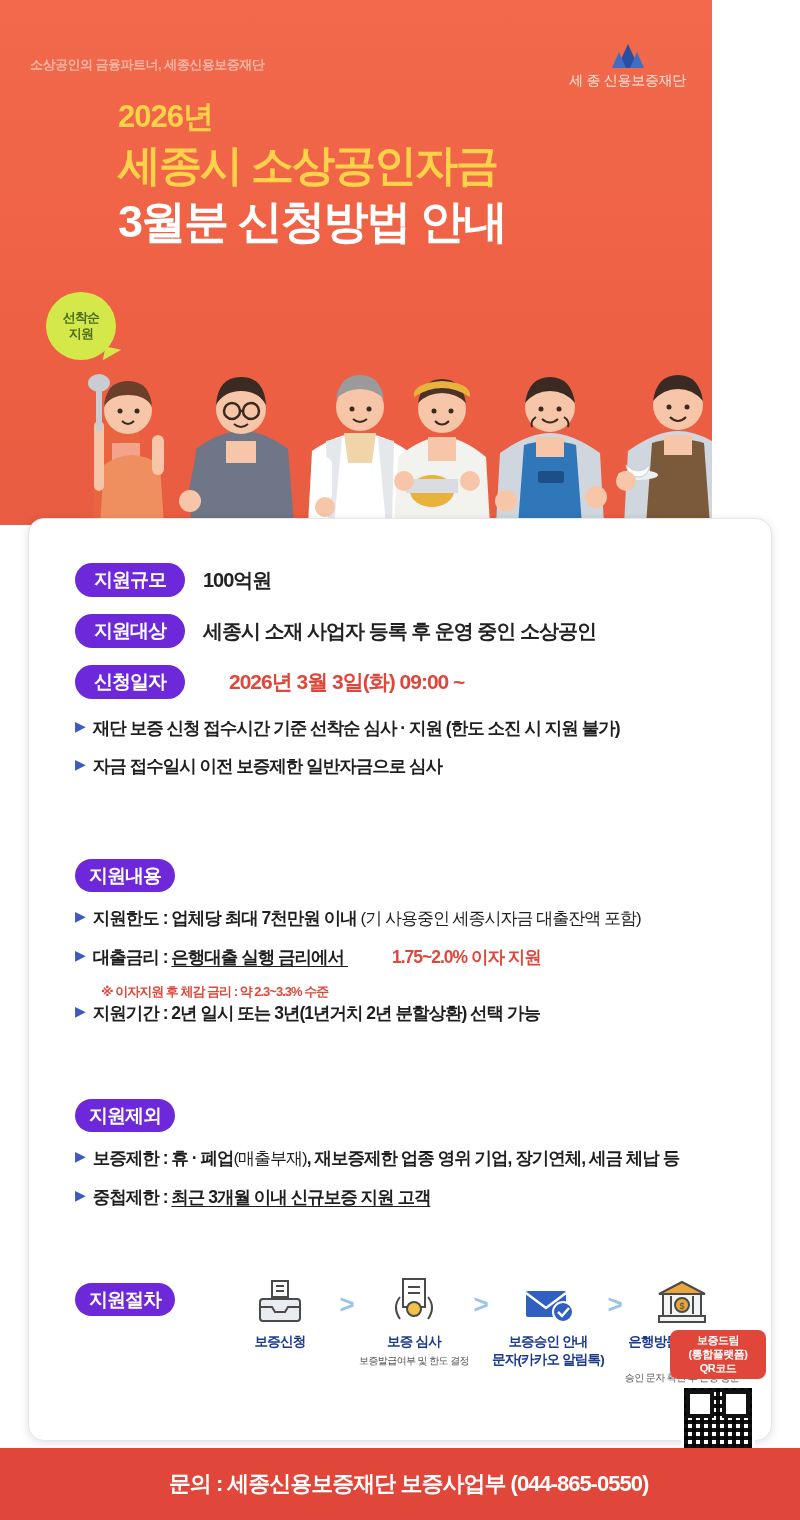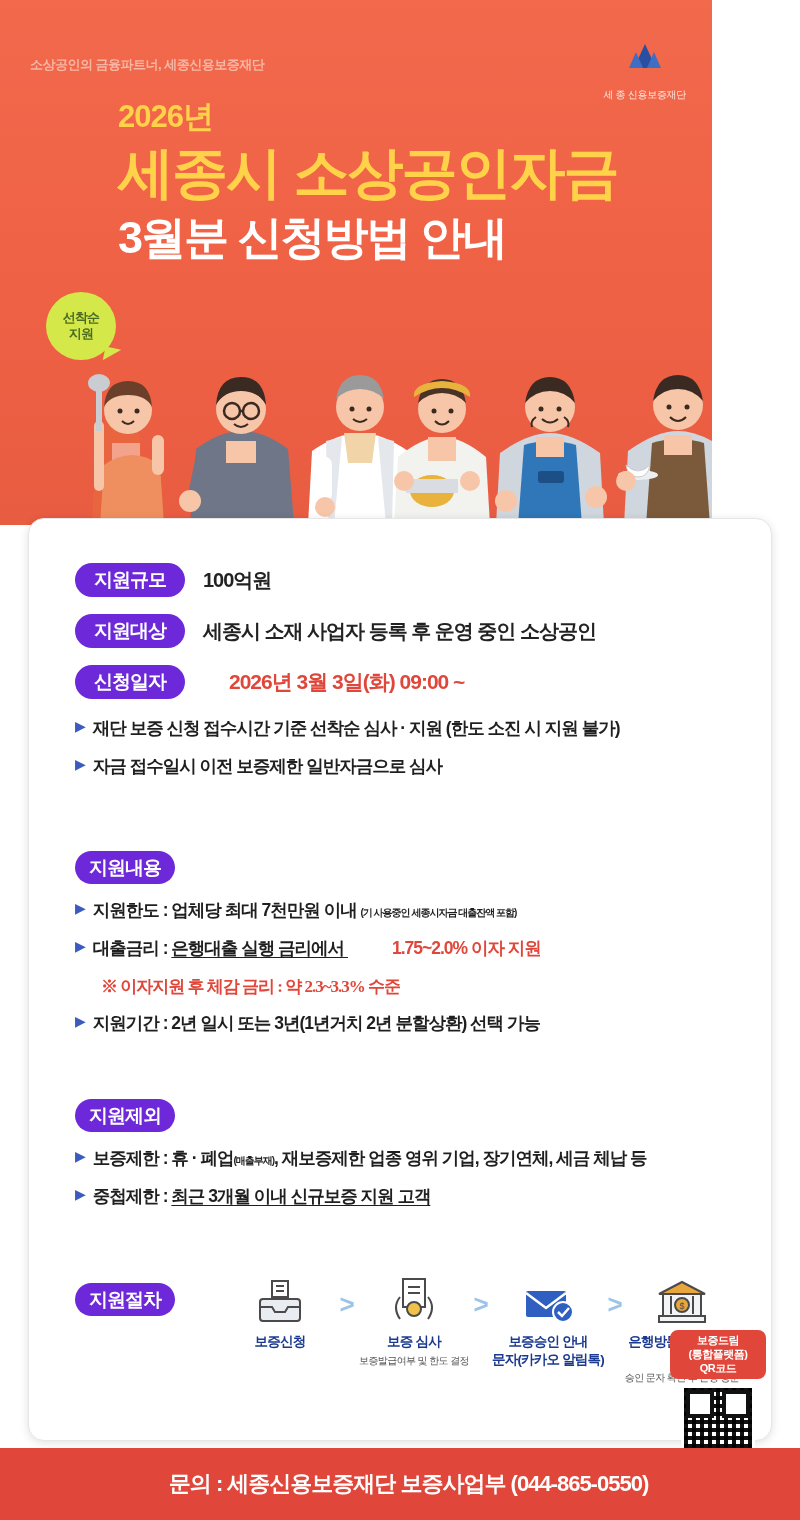--- a/index.html
+++ b/index.html
@@ -26,31 +26,31 @@
   }
   .logo-wrap {
     position: absolute; right: 26px; top: 42px;
     display: flex; flex-direction: column; align-items: center;
   }
   .logo-mark {
     width: 44px; height: 30px; position: relative;
   }
   .logo-mark svg { display: block; }
   .logo-text {
-    font-size: 10px; color: #ffe4dc; margin-top: 16px; letter-spacing: -0.3px;
+    font-size: 14px; color: #ffe4dc; margin-top: 0; letter-spacing: -0.3px;
     white-space: nowrap;
   }
 
   .title-block { position: absolute; left: 118px; top: 98px; }
   .t-year {
     font-size: 31px; font-weight: bold; color: #ffd24a; letter-spacing: -1px;
     line-height: 1.25;
   }
   .t-main1 {
-    font-size: 56px; font-weight: bold; color: #ffd24a; letter-spacing: -2px;
+    font-size: 43px; font-weight: bold; color: #ffd24a; letter-spacing: -2px;
     line-height: 1.22; margin-top: 2px;
   }
   .t-main2 {
     font-size: 45px; font-weight: bold; color: #ffffff; letter-spacing: -2px;
     line-height: 1.22; margin-top: 4px;
   }
 
   
   .badge-fcfs {
     position: absolute; left: 46px; top: 292px;
@@ -95,27 +95,26 @@
   }
   .info-val.red { color: #e0473a; font-size: 21px; }
 
   .bullets { margin-top: 4px; }
   .bullet {
     display: flex; align-items: flex-start; margin-bottom: 13px;
     font-size: 17.5px; color: #1f1f1f; letter-spacing: -1px; font-weight: bold;
   }
   .bullet .tri { color: #3b5bbf; margin-right: 8px; font-size: 14px; line-height: 1.45; }
   .bullet .txt { line-height: 1.45; }
-  .small { font-size: 10px; font-weight: bold; text-align: right; }
+  .small { font-size: 17px; font-weight: normal; text-align: right; }
   .u { text-decoration: underline; text-underline-offset: 3px; }
   .red { color: #e0473a; margin-left: 44px; }
   .note {
-    font-size: 17px; color: #e0473a; font-weight: bold; letter-spacing: -1px;
-    margin: 2px 0 13px 26px;
-    font-family: Liberation Serif, serif;
+    font-size: 13px; color: #e0473a; font-weight: bold; letter-spacing: -1px;
+    margin: 2px 0 0 26px;
   }
 
   .sec { position: absolute; left: 46px; }
   .sec-head { margin-bottom: 14px; }
 
   
   .proc { position: absolute; left: 46px; top: 756px; width: 660px; }
   .proc-head { position: absolute; left: 0; top: 8px; }
   .proc-steps {
     position: absolute; left: 146px; top: -4px; width: 520px;
@@ -309,21 +308,21 @@
         <span class="tri">▶</span>
         <span class="txt">재단 보증 신청 접수시간 기준 선착순 심사 · 지원 (한도 소진 시 지원 불가)</span>
       </div>
       <div class="bullet">
         <span class="tri">▶</span>
         <span class="txt">자금 접수일시 이전 보증제한 일반자금으로 심사</span>
       </div>
     </div>
   </div>
 
-  <div class="sec" style="top:332px;">
+  <div class="sec" style="top:340px;">
     <div class="sec-head">
       <span class="pill pill-sec">지원내용</span>
     </div>
 
     <div class="bullet">
       <span class="tri">▶</span>
       <span class="txt">
         <span>지원한도 : 업체당 최대 7천만원 이내 </span><span class="small">(기 사용중인 세종시자금 대출잔액 포함)</span>
       </span>
     </div>

